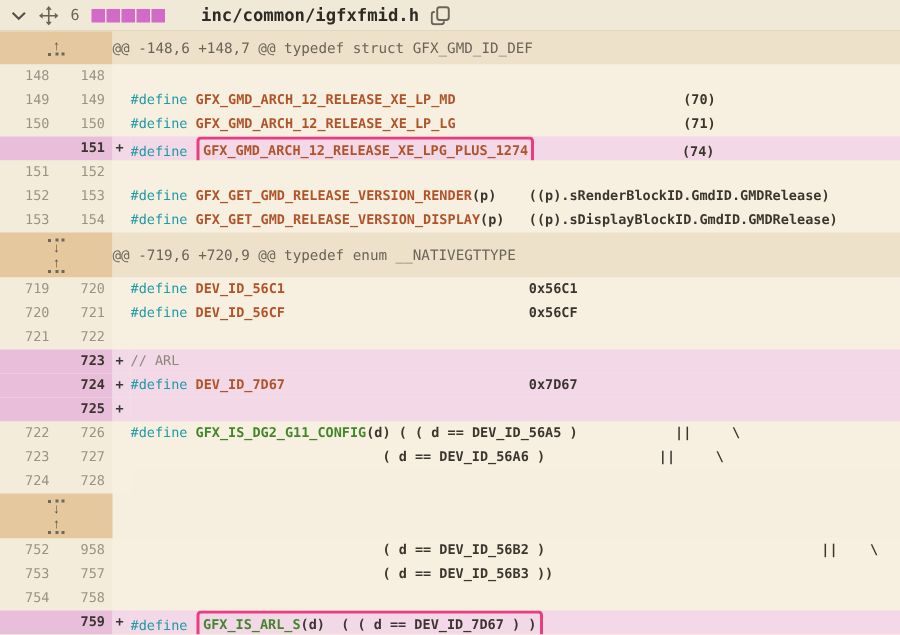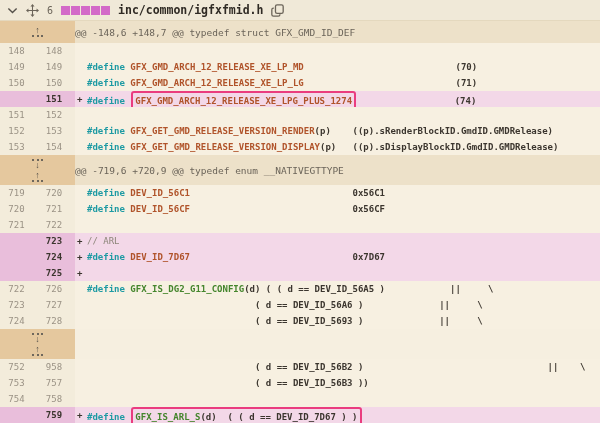--- a/index.html
+++ b/index.html
@@ -11,50 +11,50 @@
   
   .file-header{
     height:21px;background:var(--bg-header,#f0e9d8);
     display:flex;align-items:center;padding:0 7px;gap:8px;
     box-sizing:border-box;border-bottom:1px solid #e4d8be;
   }
   .hdr-btn{display:flex;align-items:center;justify-content:center;cursor:pointer;background:none;border:none;padding:0;}
   .changes-count{font-size:10px;color:var(--hunk-text,#6b6459);}
   .diffstat{display:flex;gap:1px;}
   .diffstat .blk{width:9px;height:9px;background:var(--diffstat,#d36ac8);}
-  .filename{font-size:11.5px;font-weight:bold;color:#2f2a24;}
+  .filename{font-size:11.5px;font-weight:bold;color:#2f2a24;margin-left:16px;}
   
   .hunk-row{display:flex;}
   .hunk-row.single{height:22px;}
   .hunk-row.double{height:30px;}
   .hunk-gutter{
     width:75px;background:var(--bg-hunk-gutter,#e5c89e);
     display:flex;flex-direction:column;align-items:center;justify-content:center;gap:3px;
     box-sizing:border-box;
   }
   .expander{display:flex;flex-direction:column;align-items:center;cursor:pointer;background:none;border:none;padding:0;line-height:5px;}
   .exp-arrow{font-size:9px;line-height:7px;color:#55504a;font-weight:bold;}
   .exp-dash{width:11px;border-top:2px dotted #6e675c;margin-top:1px;margin-bottom:1px;}
   .hunk-text{
     flex:1;background:var(--bg-hunk,#ede1c9);color:var(--hunk-text,#6b6459);
     font-size:9.5px;display:flex;align-items:center;white-space:pre;
   }
   
   .row{display:flex;height:16px;line-height:16px;font-size:9px;}
-  .g-old,.g-new{box-sizing:border-box;text-align:center;}
+  .g-old,.g-new{box-sizing:border-box;text-align:right;}
   .g-old{width:38px;padding-right:5px;}
   .g-new{width:37px;padding-right:5px;}
   .marker{width:12px;padding-left:2px;box-sizing:border-box;font-weight:bold;color:var(--plain,#3b352e);}
   .code{flex:1;white-space:pre;overflow:hidden;}
   .row.ctx .g-old,.row.ctx .g-new{background:var(--bg-ctx-gutter,#f3ecdb);color:var(--linenum,#9a9285);}
   .row.ctx .marker,.row.ctx .code{background:var(--bg-ctx,#f7f0e1);}
   .row.add .g-old,.row.add .g-new{background:var(--bg-add-gutter,#e9bedb);color:#3b352e;font-weight:bold;}
   .row.add .marker,.row.add .code{background:var(--bg-add,#f3d8e8);}
   
-  .seg-kw{color:var(--kw,#1d9aa3);font-weight:bold;}
+  .seg-kw{color:var(--kw,#1d9aa3);font-weight:normal;}
   .seg-macro{color:var(--macro,#b0532a);font-weight:bold;}
   .seg-fn{color:var(--fn,#44852c);font-weight:bold;}
   .seg-plain{color:var(--plain,#3b352e);font-weight:bold;}
   .seg-comment{color:var(--comment,#8d867a);}
   .hl-box{
     display:inline-block;border:2px solid var(--accent-box,#ea3c7f);
     border-radius:3px;padding:3px 2px;margin:0 1px;line-height:11px;vertical-align:middle;
   }
 </style>
 </head>
@@ -198,21 +198,20 @@
     <div class="row ctx">
       <div class="g-old">723</div>
       <div class="g-new">727</div>
       <div class="marker"></div>
       <div class="code"><span class="seg-plain">                               ( d == DEV_ID_56A6 )              ||     \</span></div>
     </div>
     <div class="row ctx">
       <div class="g-old">724</div>
       <div class="g-new">728</div>
       <div class="marker"></div>
-      <div class="code"><span class="seg-plain">                               ( d == DEV_ID_5693 )              ||     \</span></div>
     </div>
     <div class="hunk-row double">
       <div class="hunk-gutter">
         <button class="expander">
           <span class="exp-dash"></span>
           <span class="exp-arrow">↓</span>
         </button>
         <button class="expander">
           <span class="exp-arrow">↑</span>
           <span class="exp-dash"></span>

